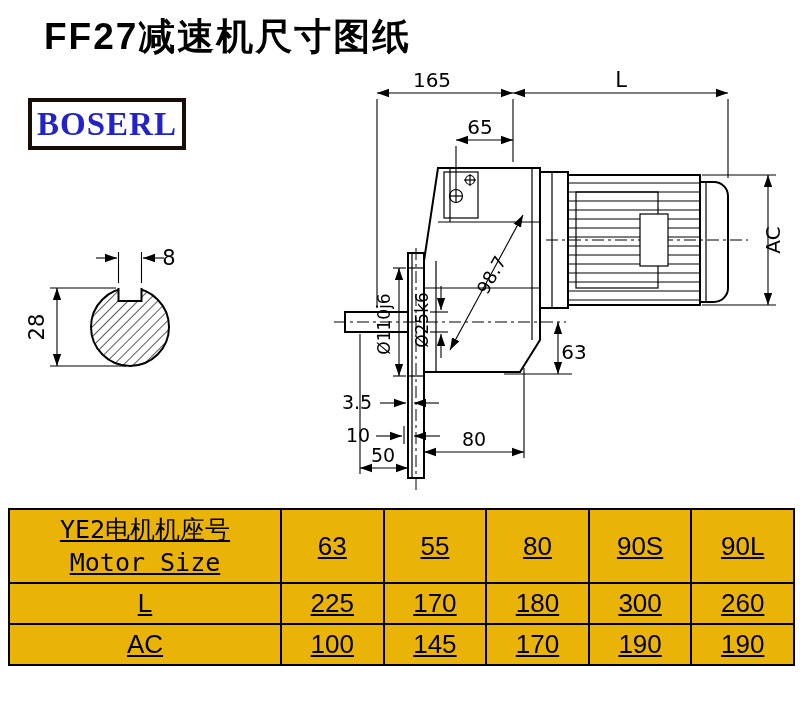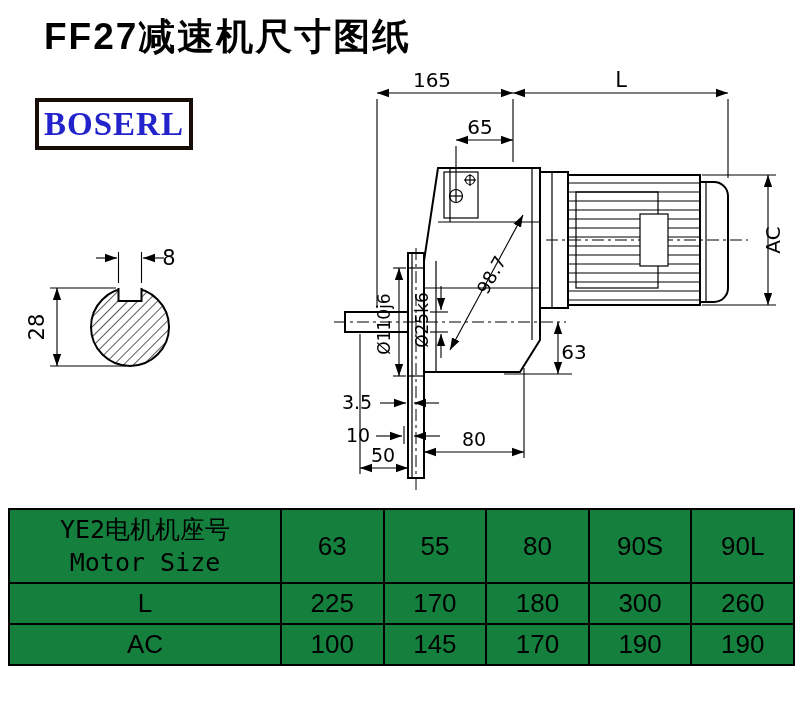--- a/index.html
+++ b/index.html
@@ -7,35 +7,35 @@
     width:800px; height:708px; background:#ffffff; position:relative;
     overflow:hidden; font-family:"Liberation Sans", sans-serif; color:#000;
   }
   .title {
     position:absolute; left:44px; top:12px;
     font-size:37px; font-weight:bold; letter-spacing:2px; white-space:nowrap;
   }
   .brand {
     position:absolute; left:28px; top:98px; width:150px; height:44px;
     border:4px solid #170c06; background:#fff;
-    display:flex; align-items:center; justify-content:center;margin-left:7px;
+    display:flex; align-items:center; justify-content:center;
   }
   .brand span {
     font-family:"Liberation Serif", serif; font-weight:bold;
     font-size:33px; color:#2323cc; letter-spacing:1px;
   }
   svg.drawing { position:absolute; left:0; top:62px; }
   svg.drawing text { font-family:"DejaVu Sans", sans-serif; fill:#000; }
   .ol  { stroke:#000; stroke-width:2;   fill:none; }
   .th  { stroke:#000; stroke-width:1.2; fill:none; }
   .dm  { stroke:#000; stroke-width:1.1; fill:none; }
   .cl  { stroke:#000; stroke-width:1; fill:none; stroke-dasharray:12 4 3 4; }
   table.dim {
     position:absolute; left:8px; top:508px; width:785px;
-    border-collapse:collapse; table-layout:fixed; background:#15803d;
+    border-collapse:collapse; table-layout:fixed; background:#eab308;text-decoration:underline;
   }
   table.dim th, table.dim td {
     border:2px solid #000; text-align:center; vertical-align:middle;
     padding:0; font-weight:normal; color:#000;
   }
   table.dim .hdr0 {
     height:72px; font-size:25px; line-height:33px;
     font-family:"DejaVu Sans Mono", monospace;
   }
   table.dim td { font-size:26px; height:39px; }

